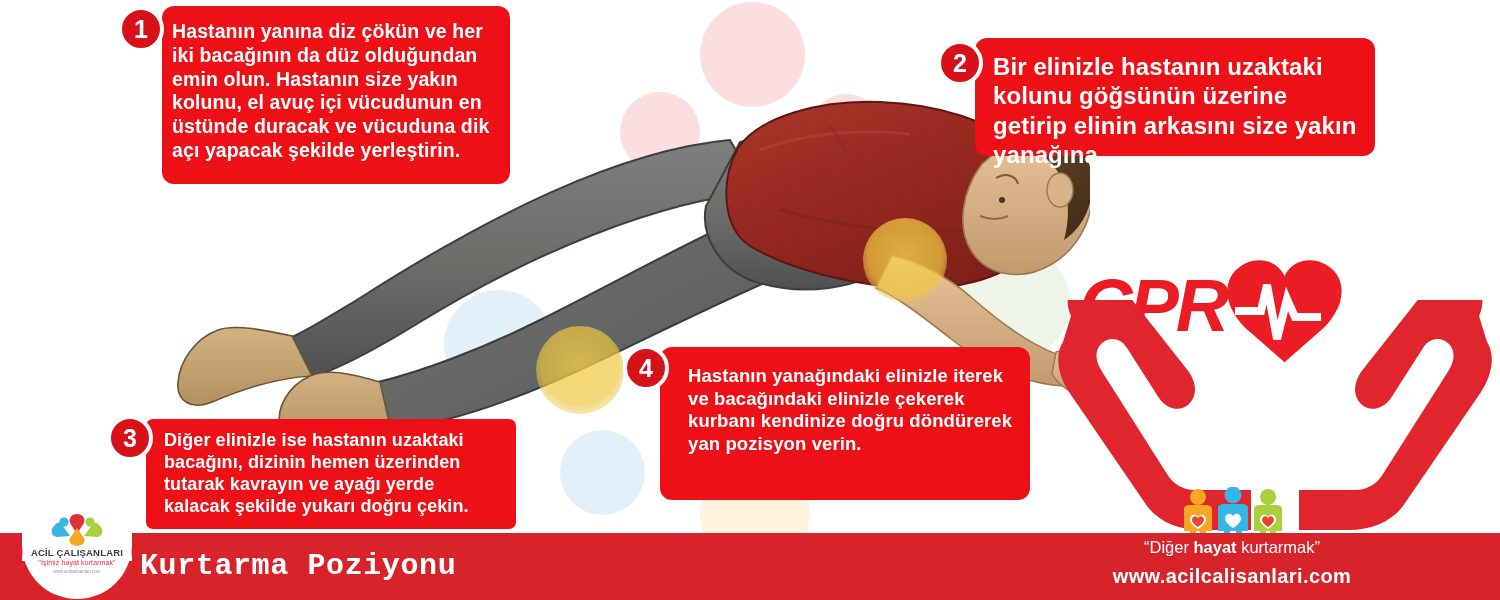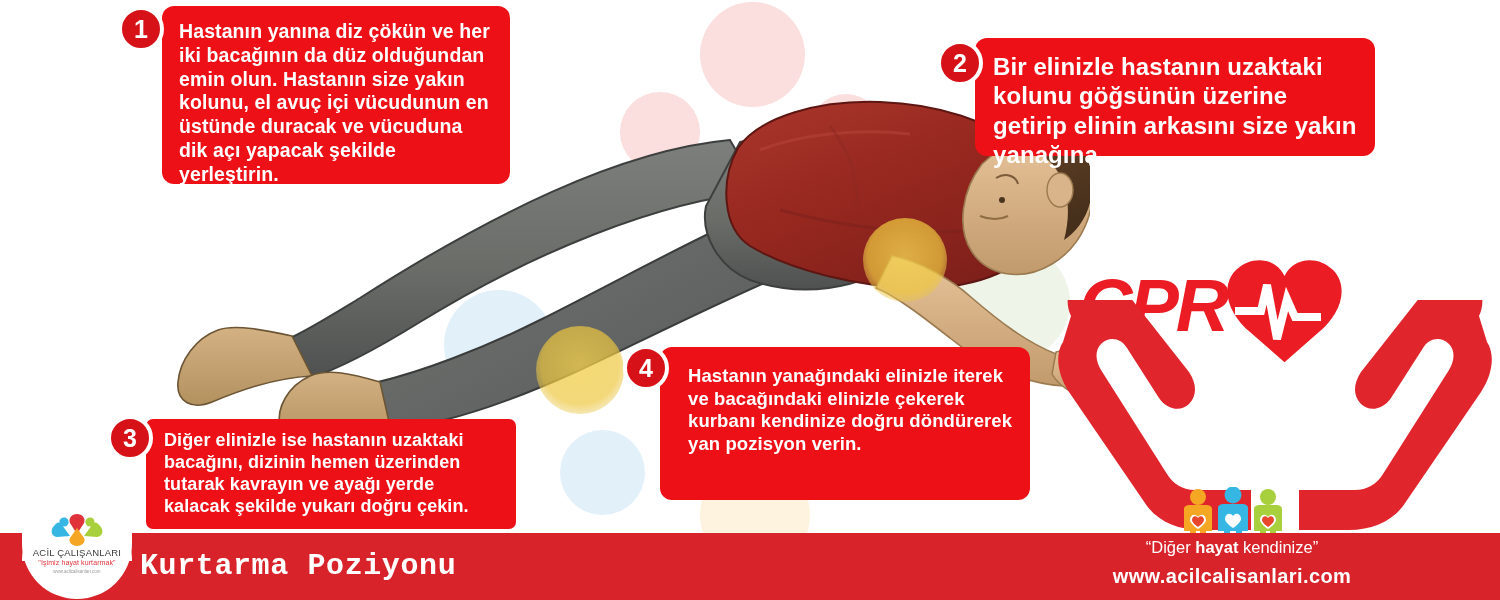--- a/index.html
+++ b/index.html
@@ -21,21 +21,21 @@
   
   .callout{position:absolute;background:#ee1017;border-radius:12px;
            color:#fff;box-sizing:border-box;}
   .callout .txt{font-weight:bold;line-height:1.22;letter-spacing:.1px;}
   .badge{position:absolute;width:46px;height:46px;border-radius:50%;
          background:#d61118;border:4px solid #ffffff;box-sizing:border-box;
          color:#fff;font-weight:bold;font-size:25px;
          display:flex;align-items:center;justify-content:center;
          line-height:1;z-index:6;}
 
-  #c1{left:162px;top:6px;width:348px;height:178px;padding:14px 16px 10px 17px;}
+  #c1{left:162px;top:6px;width:348px;height:178px;padding:14px 16px 10px 10px;}
   #c1 .txt{font-size:19.5px;}
   #b1{left:118px;top:6px;}
 
   #c2{left:975px;top:38px;width:400px;height:118px;padding:14px 16px 10px 18px;}
   #c2 .txt{font-size:24px;}
   #b2{left:937px;top:40px;}
 
   #c3{left:146px;top:419px;width:370px;height:110px;padding:11px 14px 8px 18px;border-radius:7px;}
   #c3 .txt{font-size:18px;}
   #b3{left:107px;top:415px;}
@@ -58,21 +58,21 @@
   #tagline b{font-weight:bold;margin-top:18px;}
   #site{position:absolute;left:1062px;top:565px;width:340px;text-align:center;
         color:#fff;font-size:20px;font-weight:bold;letter-spacing:.4px;white-space:nowrap;}
 
   
   #brand{position:absolute;left:22px;top:505px;width:110px;height:94px;
          background:#fff;border-radius:0 0 55px 55px;overflow:hidden;}
   #brand-top{position:absolute;left:22px;top:505px;width:110px;height:56px;
              background:#fff;border-radius:55px 55px 0 0;}
   #brand-name{position:absolute;left:22px;top:547px;width:110px;text-align:center;
-              font-size:9.5px;font-weight:normal;color:#3b3b3b;letter-spacing:.2px;}
+              font-size:9.5px;font-weight:bold;color:#3b3b3b;letter-spacing:.2px;}
   #brand-sub{position:absolute;left:22px;top:559px;width:110px;text-align:center;
              font-size:7px;color:#e0323a;letter-spacing:.1px;}
   #brand-url{position:absolute;left:22px;top:569px;width:110px;text-align:center;
              font-size:4.5px;color:#9a9a9a;}
   #brand-mark{position:absolute;left:48px;top:512px;width:58px;height:36px;}
 </style>
 </head>
 <body>
 
 <div id="stage">
@@ -241,21 +241,21 @@
                L98 44 L98 62 L92 62 L92 44 L88 44 L88 62 L82 62 L82 44 L76 44 Z" fill="#a8cf3c"></path>
       <path d="M90 30 C87 26 82 28 82 33 C82 37 90 42 90 42 C90 42 98 37 98 33 C98 28 93 26 90 30 Z" fill="#ffffff"></path>
       <path d="M90 31 C88 28 84 29 84 33 C84 36 90 40 90 40 C90 40 96 36 96 33 C96 29 92 28 90 31 Z" fill="#e8472b"></path>
     </g>
   </svg>
 
   <div id="footer"></div>
 
   <div id="footer-title">Kurtarma Poziyonu</div>
 
-  <div id="tagline"><span>“</span><span>Diğer </span><b>hayat</b><span> kendinize</span><span>”</span></div>
+  <div id="tagline"><span>“</span><span>Diğer </span><b>hayat</b><span> kurtarmak</span><span>”</span></div>
 
   <div id="site">www.acilcalisanlari.com</div>
 
   <div id="brand-top"></div>
   <div id="brand"></div>
   <svg id="brand-mark" viewBox="0 0 58 36">
     <path d="M29 2 C24 2 20 6 22 11 L29 22 L36 11 C38 6 34 2 29 2 Z" fill="#e0323a"></path>
     <path d="M6 14 C2 18 3 24 9 25 L22 24 L14 13 C11 9 9 10 6 14 Z" fill="#35b6e3"></path>
     <path d="M52 14 C56 18 55 24 49 25 L36 24 L44 13 C47 9 49 10 52 14 Z" fill="#a8cf3c"></path>
     <path d="M29 34 C24 34 20 30 22 26 L29 16 L36 26 C38 30 34 34 29 34 Z" fill="#f5a623"></path>

